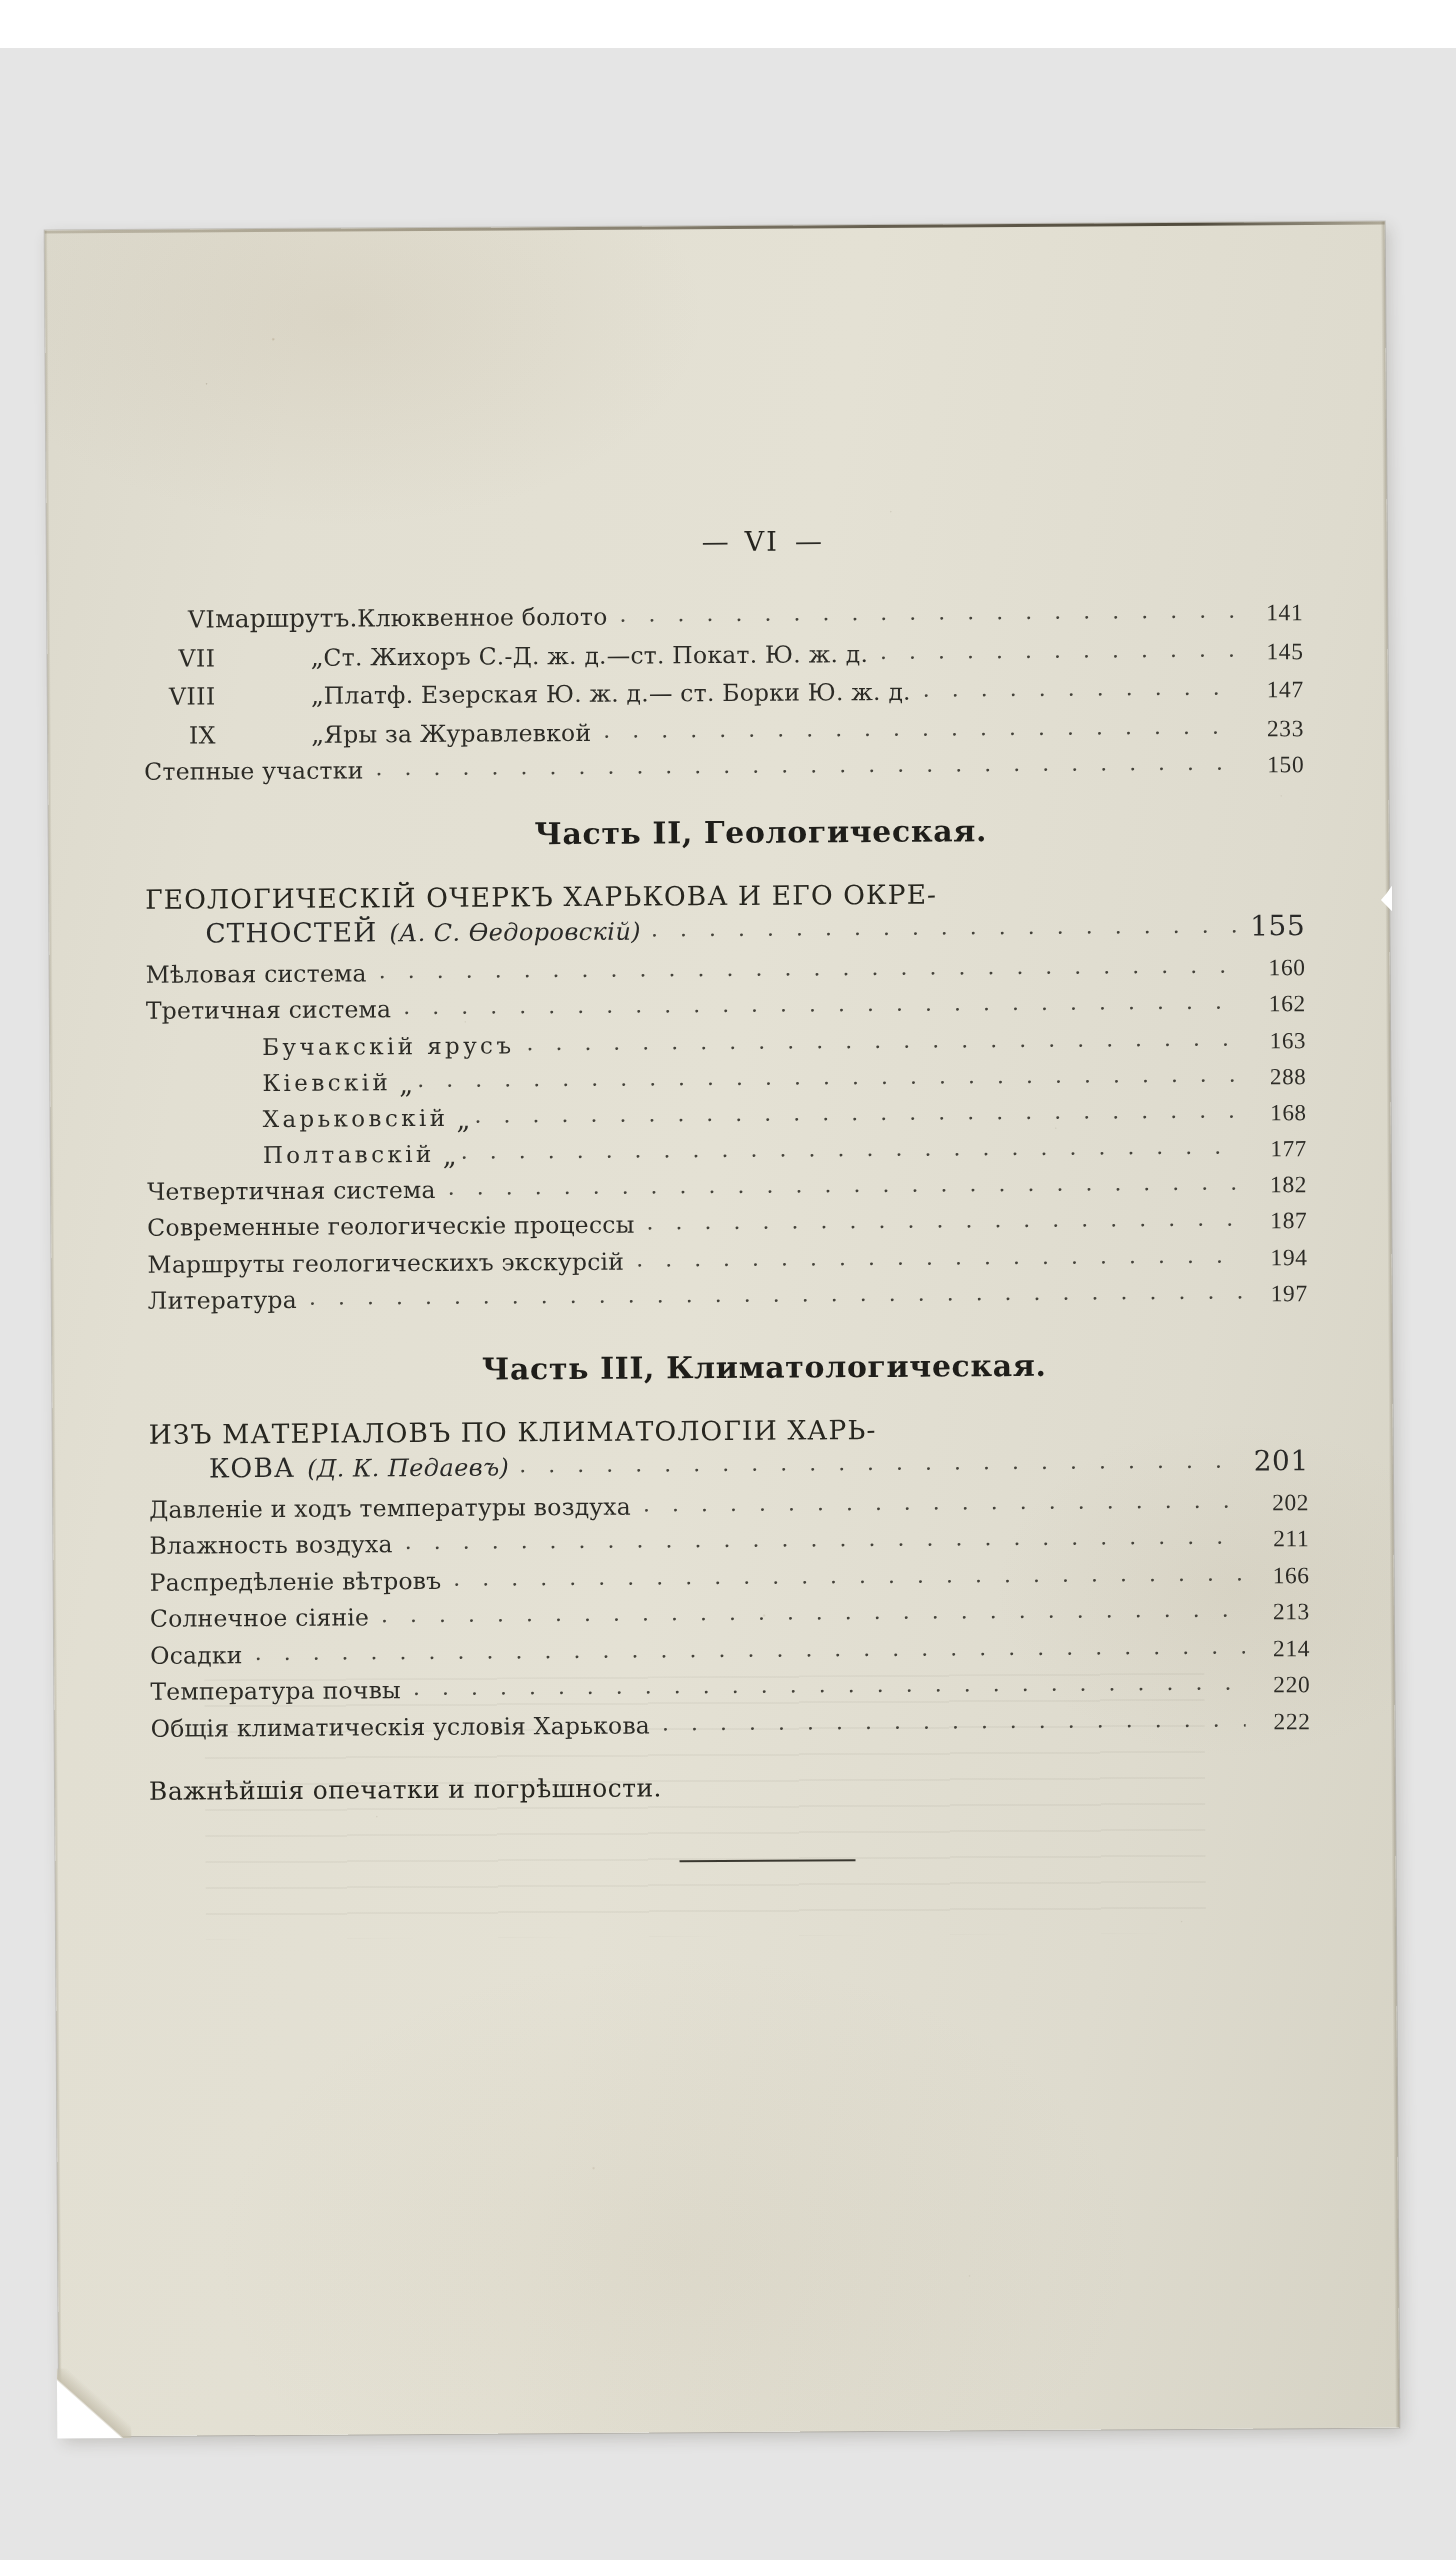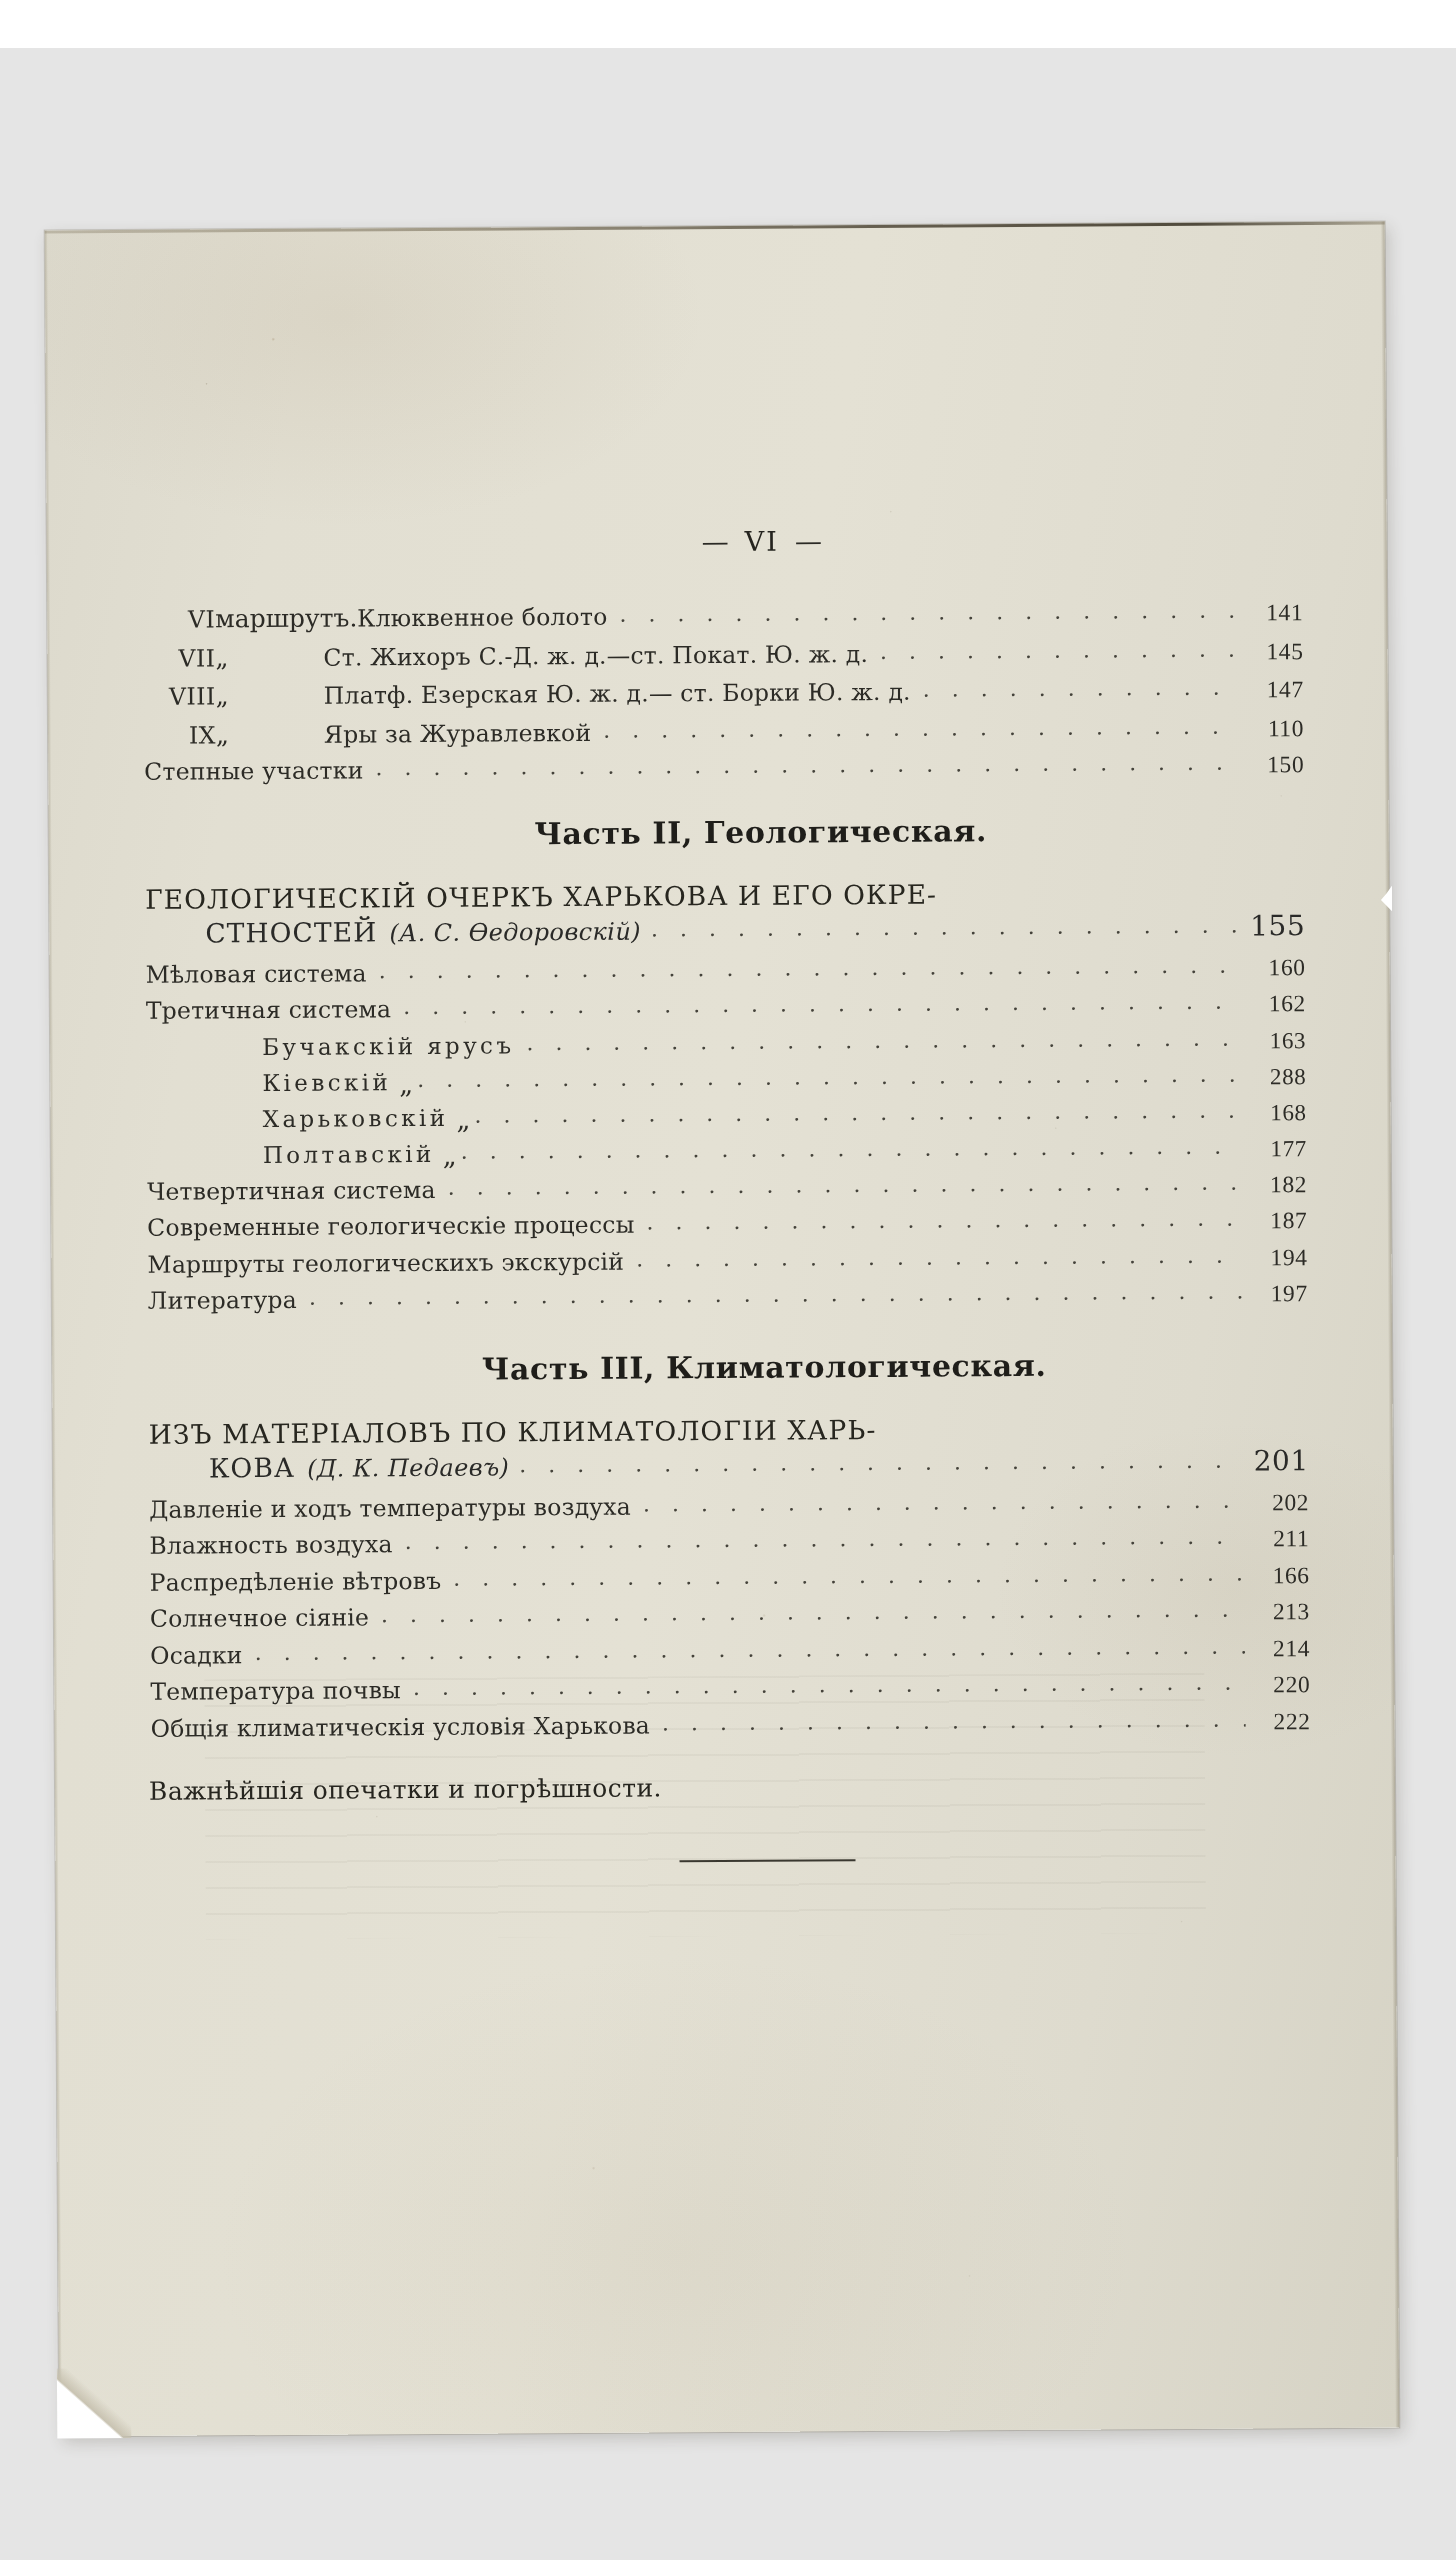--- a/index.html
+++ b/index.html
@@ -157,21 +157,21 @@
   }
 
   .toc-row .num-col {
     flex: 0 0 72px;
     text-align: right;
     padding-right: 0;
     letter-spacing: 0.5px;
   }
   .toc-row .mark-col {
     flex: 0 0 108px;
-    text-align: left;
+    text-align: right;
     font-size: 25px;
     color: #2c2b26;
   }
   .toc-row .title-col {
     flex: 0 0 auto;
     padding-right: 8px;
     letter-spacing: 0.2px;
   }
   .toc-row .leader {
     flex: 1 1 auto;
@@ -337,21 +337,21 @@
           <span class="title-col">Платф. Езерская Ю. ж. д.— ст. Борки Ю. ж. д.</span>
           <span class="leader">. . . . . . . . . . . . . . . . . . . . . . . . . . . . . . . . . . . . . . . . .</span>
           <span class="page-col">147</span>
         </li>
 
         <li class="toc-row">
           <span class="num-col">IX</span>
           <span class="mark-col">„</span>
           <span class="title-col">Яры за Журавлевкой</span>
           <span class="leader">. . . . . . . . . . . . . . . . . . . . . . . . . . . . . . . . . . . . . . . . .</span>
-          <span class="page-col">110</span>
+          <span class="page-col">233</span>
         </li>
 
         <li class="toc-row plain">
           <span class="title-col">Степные участки</span>
           <span class="leader">. . . . . . . . . . . . . . . . . . . . . . . . . . . . . . . . . . . . . . . . .</span>
           <span class="page-col">150</span>
         </li>
       </ul>
 
       <div class="part-heading">Часть II, Геологическая.</div>

